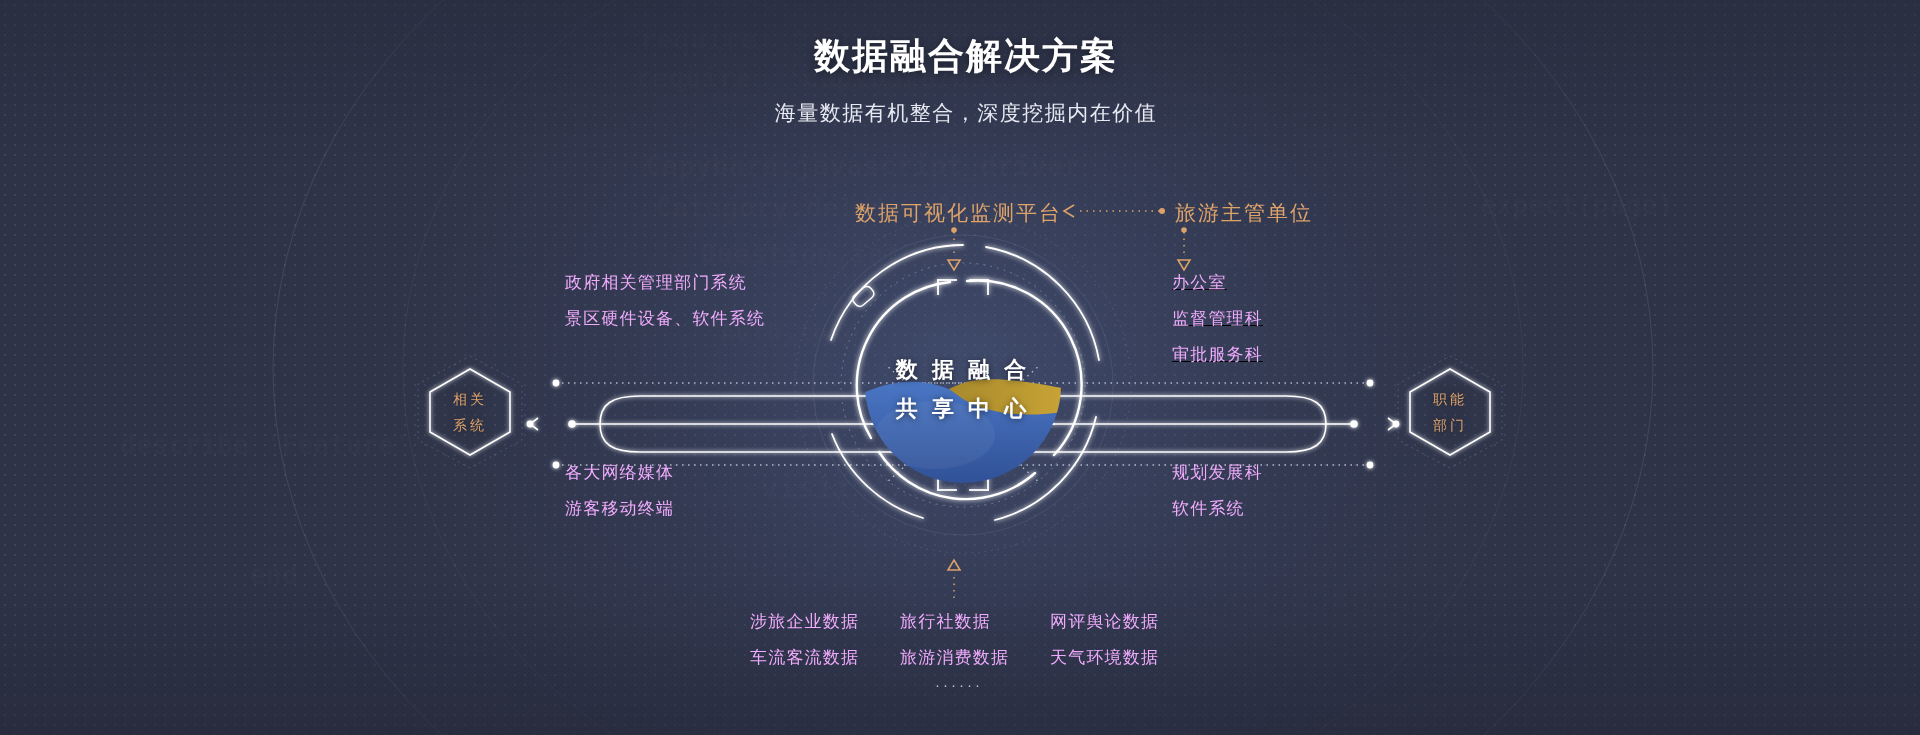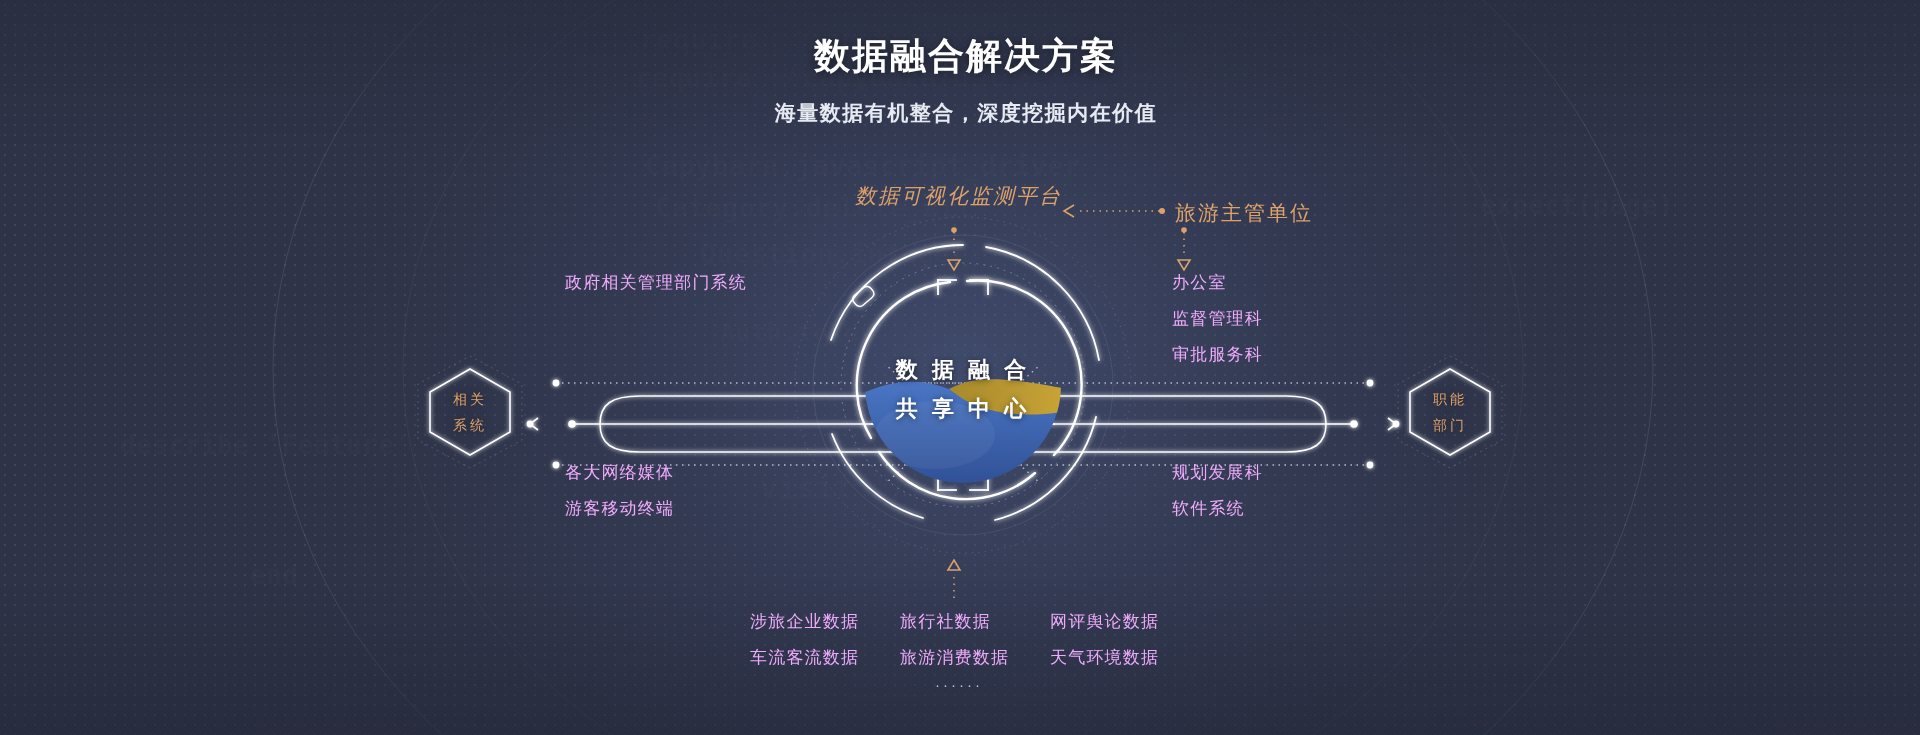--- a/index.html
+++ b/index.html
@@ -54,21 +54,21 @@
     font-weight: bold;
     color: #ffffff;
     letter-spacing: 2px;
     text-shadow: 0 2px 10px rgba(0,0,0,0.45);
   }
   #sub-title {
     margin-top: 18px;
     font-size: 21px;
     color: #e7eaf2;
     letter-spacing: 1.5px;
-    font-weight: bold;
+    font-weight: normal;
     text-align: center;
   }
 
   
   .txt { position: absolute; z-index: 7; white-space: nowrap; }
   .label-orange {
     font-size: 21px;
     color: #dda26a;
     letter-spacing: 2px;
     font-weight: normal;
@@ -237,33 +237,34 @@
     <path d="M 1178 260 L 1190 260 L 1184 270 Z"></path>
     <path d="M 948 570 L 960 570 L 954 560 Z"></path>
   </g>
 </svg>
 
 <div id="header">
   <div id="main-title">数据融合解决方案</div>
   <div id="sub-title">海量数据有机整合，深度挖掘内在价值</div>
 </div>
 
-<div class="txt label-orange" style="left:855px; top:182px;font-style:italic;">数据可视化监测平台</div>
+<div class="txt label-orange" style="left:855px; top:199px;">数据可视化监测平台</div>
 <div class="txt label-orange" style="left:1175px; top:199px;">旅游主管单位</div>
 
 <div class="stack" style="left:565px; top:265px;">
   <div class="row">政府相关管理部门系统</div>
+  <div class="row">景区硬件设备、软件系统</div>
 </div>
 
 <div class="stack" style="left:565px; top:455px;">
   <div class="row">各大网络媒体</div>
   <div class="row">游客移动终端</div>
 </div>
 
-<div class="stack" style="left:1172px; top:265px;">
+<div class="stack" style="left:1172px; top:265px;text-decoration:underline;">
   <div class="row">办公室</div>
   <div class="row">监督管理科</div>
   <div class="row">审批服务科</div>
 </div>
 
 <div class="stack" style="left:1172px; top:455px;">
   <div class="row">规划发展科</div>
   <div class="row">软件系统</div>
 </div>
 

